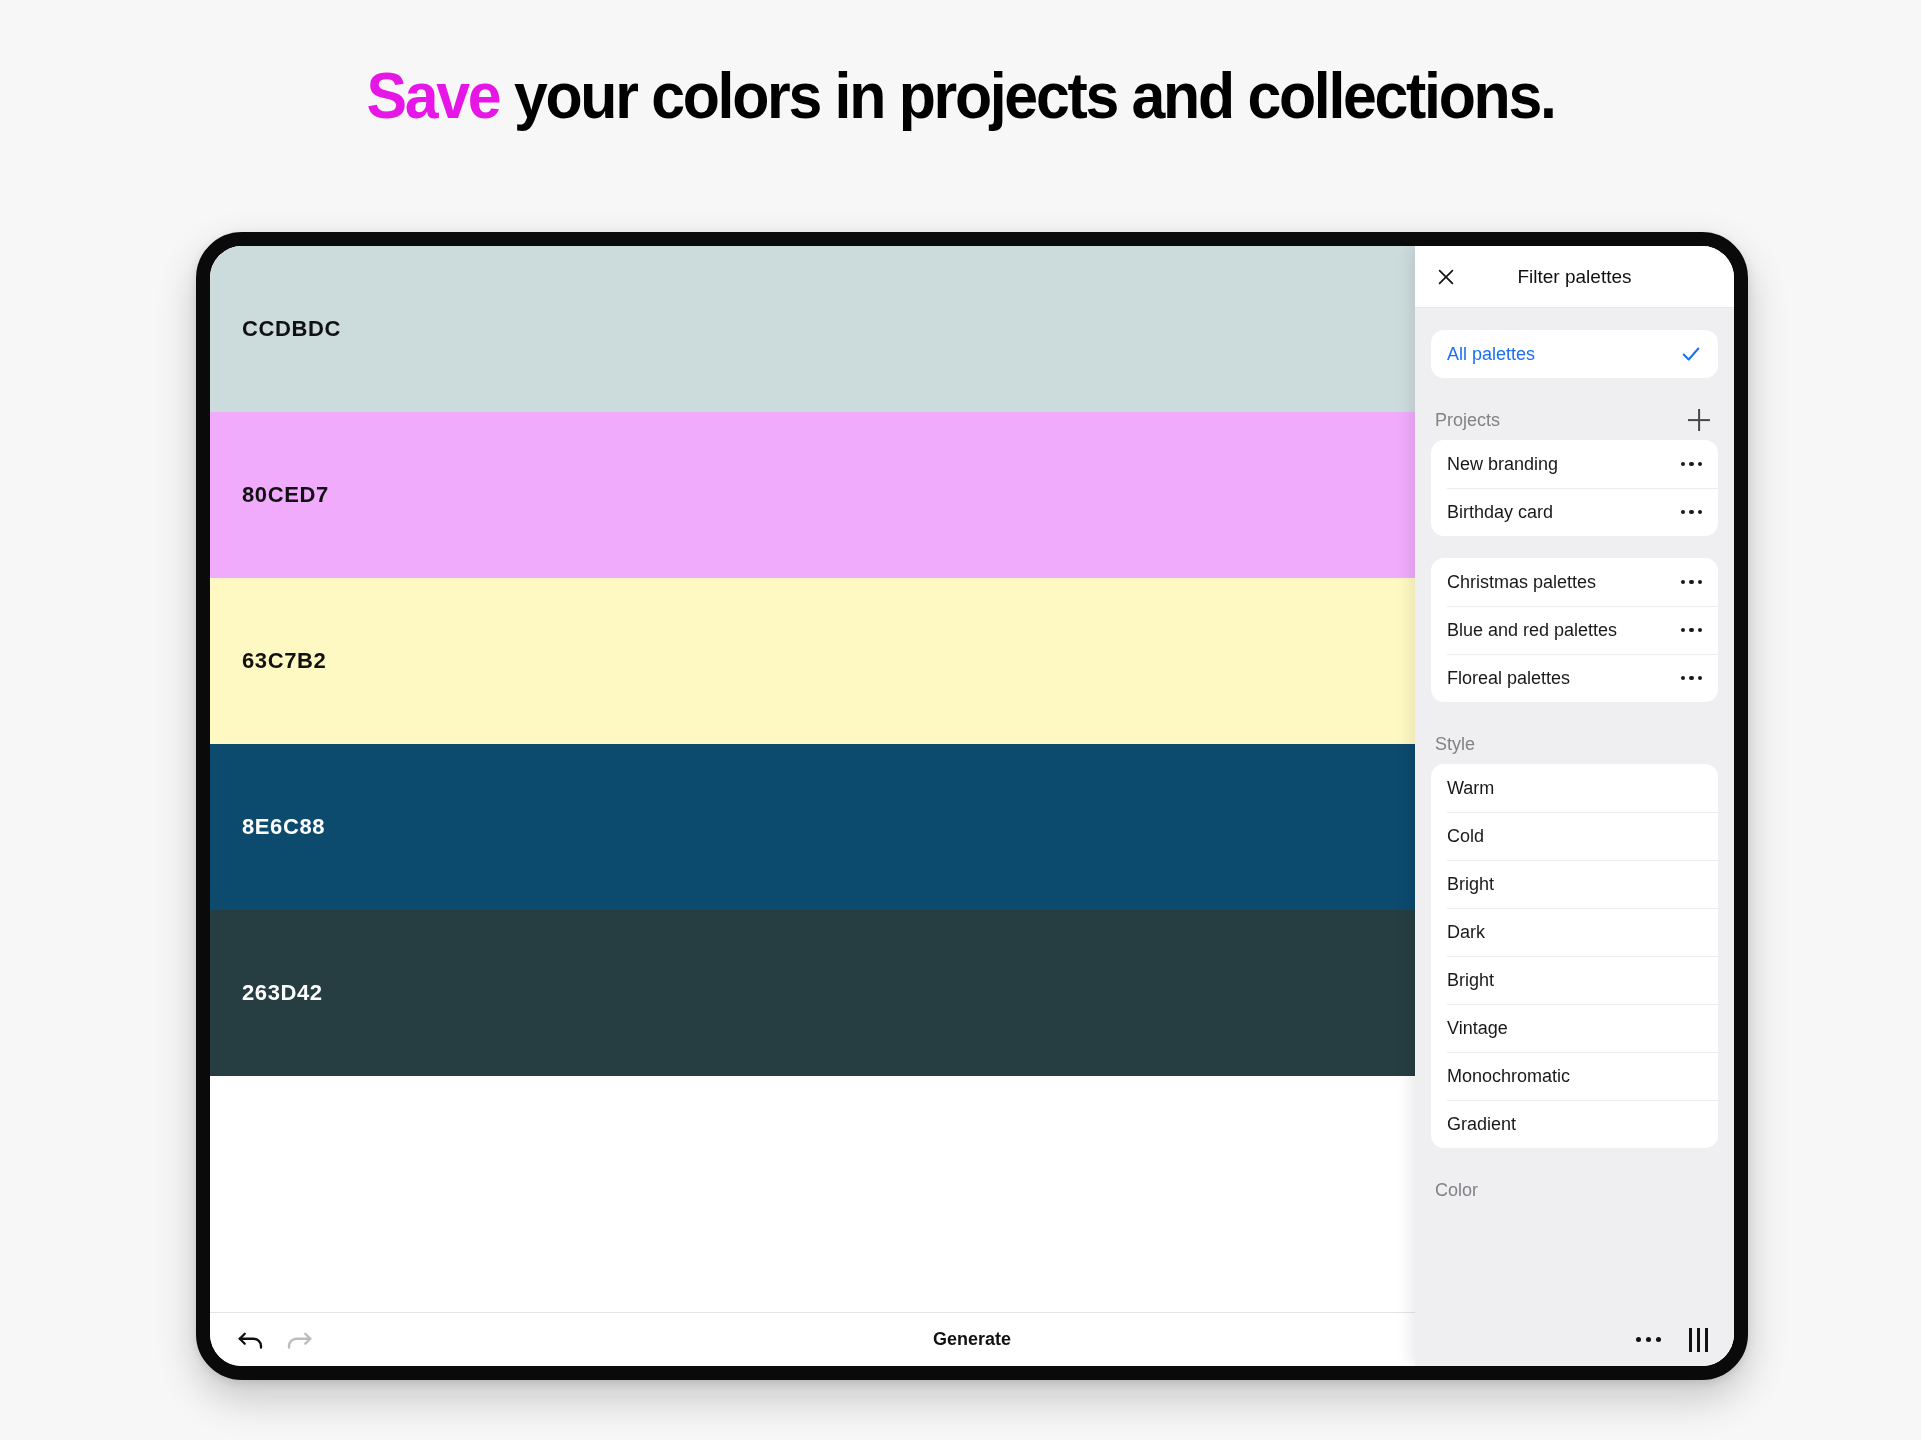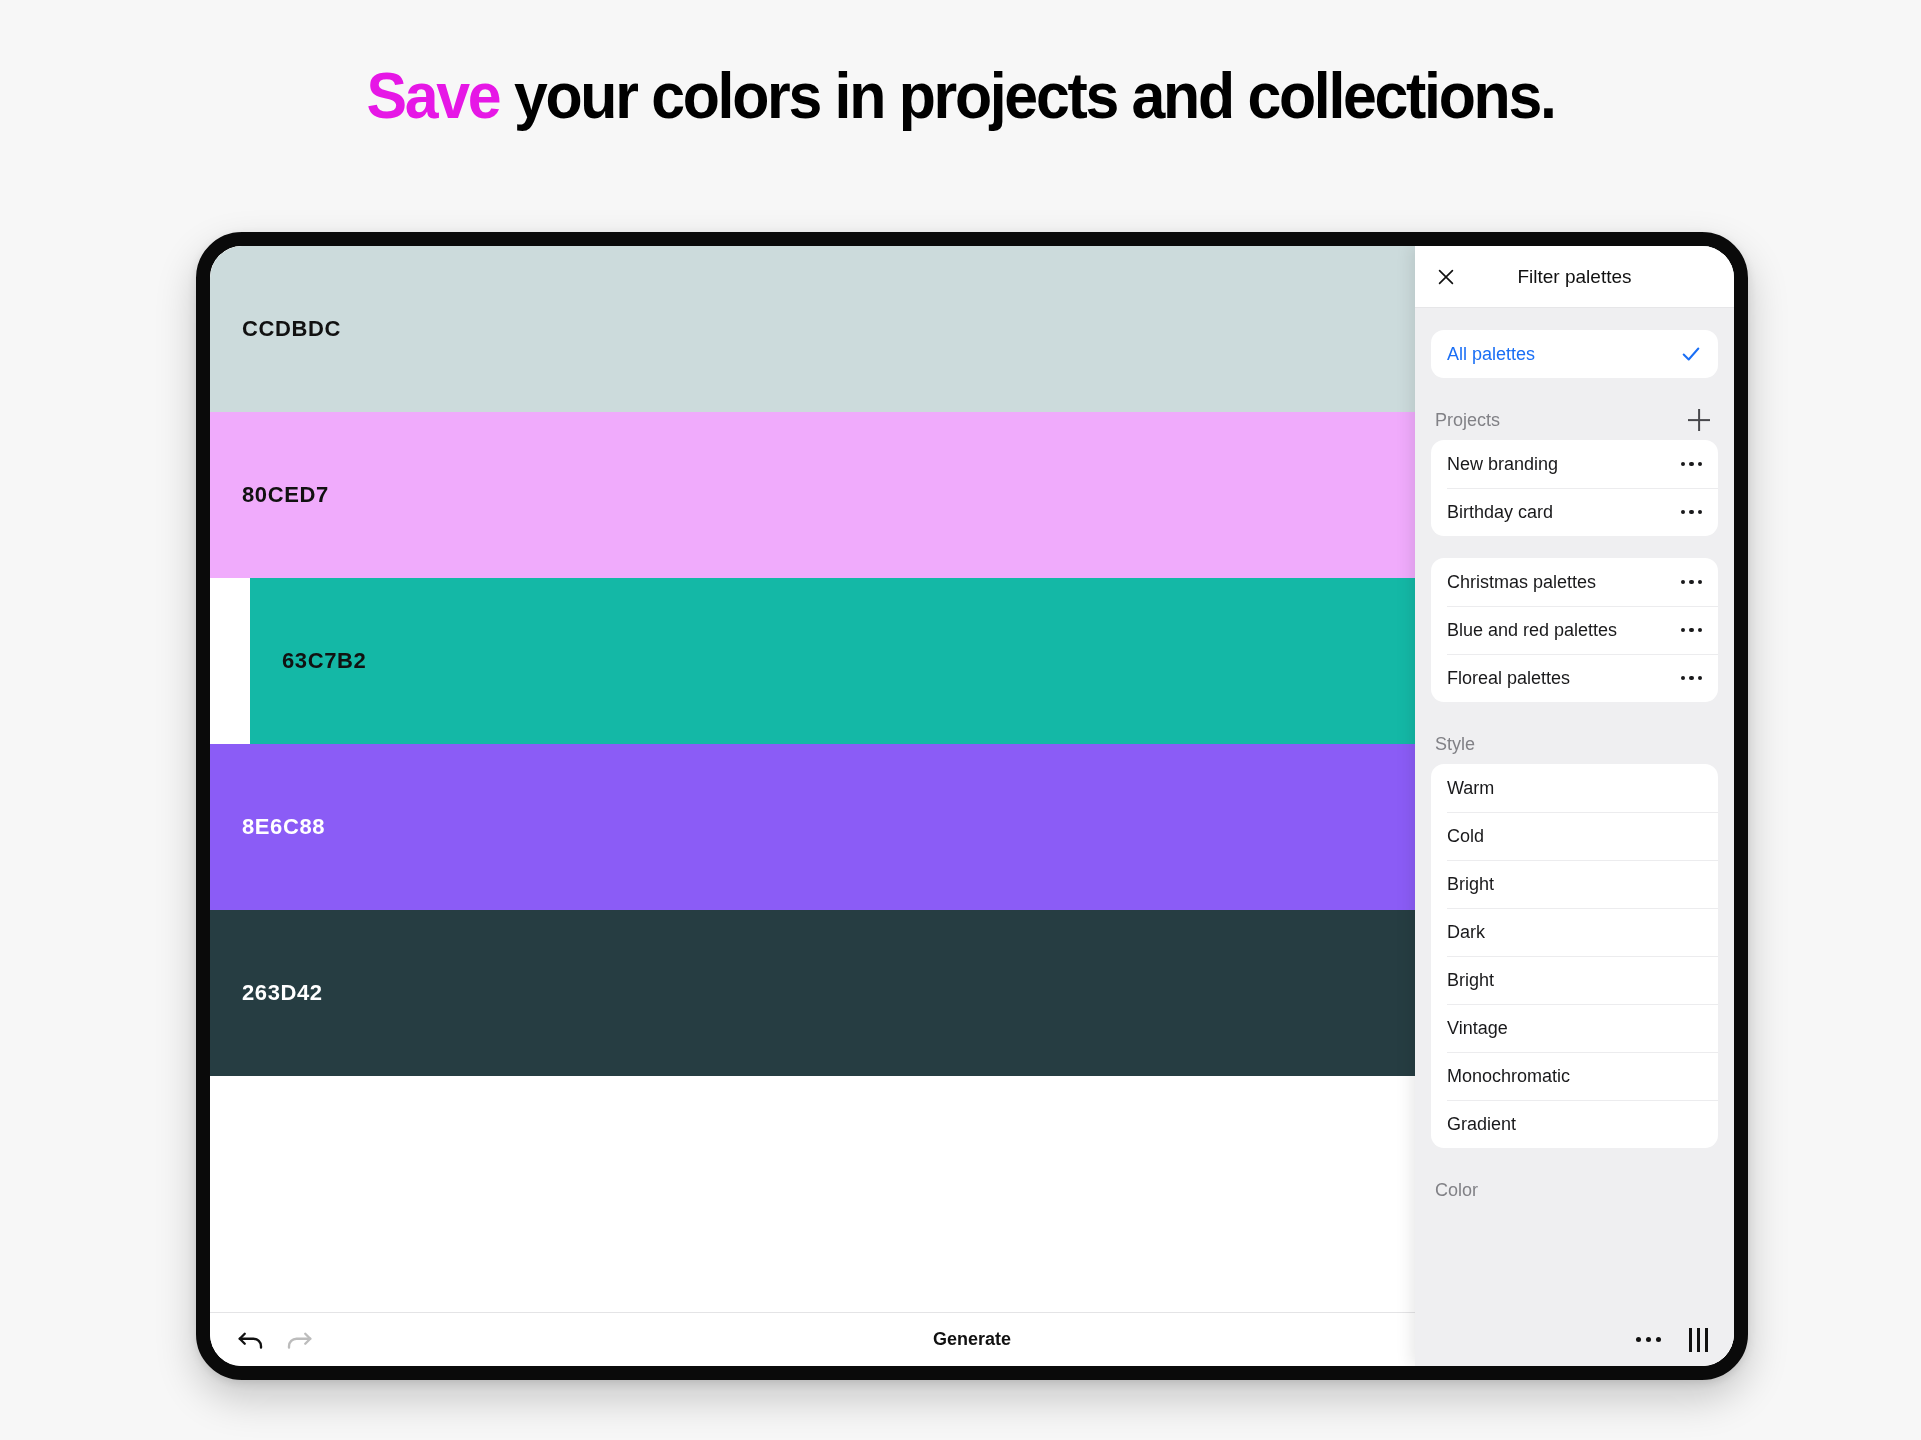--- a/index.html
+++ b/index.html
@@ -259,30 +259,30 @@
         </div>
         <div class="swatch" style="background: #f0abfc;">
           <span class="swatch-hex" style="color: rgb(17, 17, 17);">80CED7</span>
           <span class="swatch-lock" style="color: rgb(17, 17, 17);">
             <svg viewBox="0 0 24 26" fill="none" stroke="currentColor" stroke-width="2.1" stroke-linecap="round" stroke-linejoin="round">
               <rect x="5" y="11" width="14" height="13" rx="3" fill="currentColor" stroke="none"></rect>
               <path d="M8.5 11 V7.5 a4 4 0 0 1 8 0"></path>
             </svg>
           </span>
         </div>
-        <div class="swatch" style="background: #14b8a6; margin-left: 40px;">
+        <div class="swatch" style="background: #fef9c3;">
           <span class="swatch-hex" style="color: rgb(17, 17, 17);">63C7B2</span>
           <span class="swatch-lock" style="color: rgb(17, 17, 17);">
             <svg viewBox="0 0 24 26" fill="none" stroke="currentColor" stroke-width="2.1" stroke-linecap="round" stroke-linejoin="round">
               <rect x="5" y="11" width="14" height="13" rx="3" fill="currentColor" stroke="none"></rect>
               <path d="M8.5 11 V7.5 a4 4 0 0 1 8 0"></path>
             </svg>
           </span>
         </div>
-        <div class="swatch" style="background: #8b5cf6;">
+        <div class="swatch" style="background: #0c4a6e;">
           <span class="swatch-hex" style="color: rgb(255, 255, 255);">8E6C88</span>
           <span class="swatch-lock" style="color: rgb(255, 255, 255);">
             <svg viewBox="0 0 24 26" fill="none" stroke="currentColor" stroke-width="2.1" stroke-linecap="round" stroke-linejoin="round">
               <rect x="5" y="11" width="14" height="13" rx="3" fill="currentColor" stroke="none"></rect>
               <path d="M8.5 11 V7.5 a4 4 0 0 1 8 0"></path>
             </svg>
           </span>
         </div>
         <div class="swatch" style="background: rgb(38, 61, 66);">
           <span class="swatch-hex" style="color: rgb(255, 255, 255);">263D42</span>

